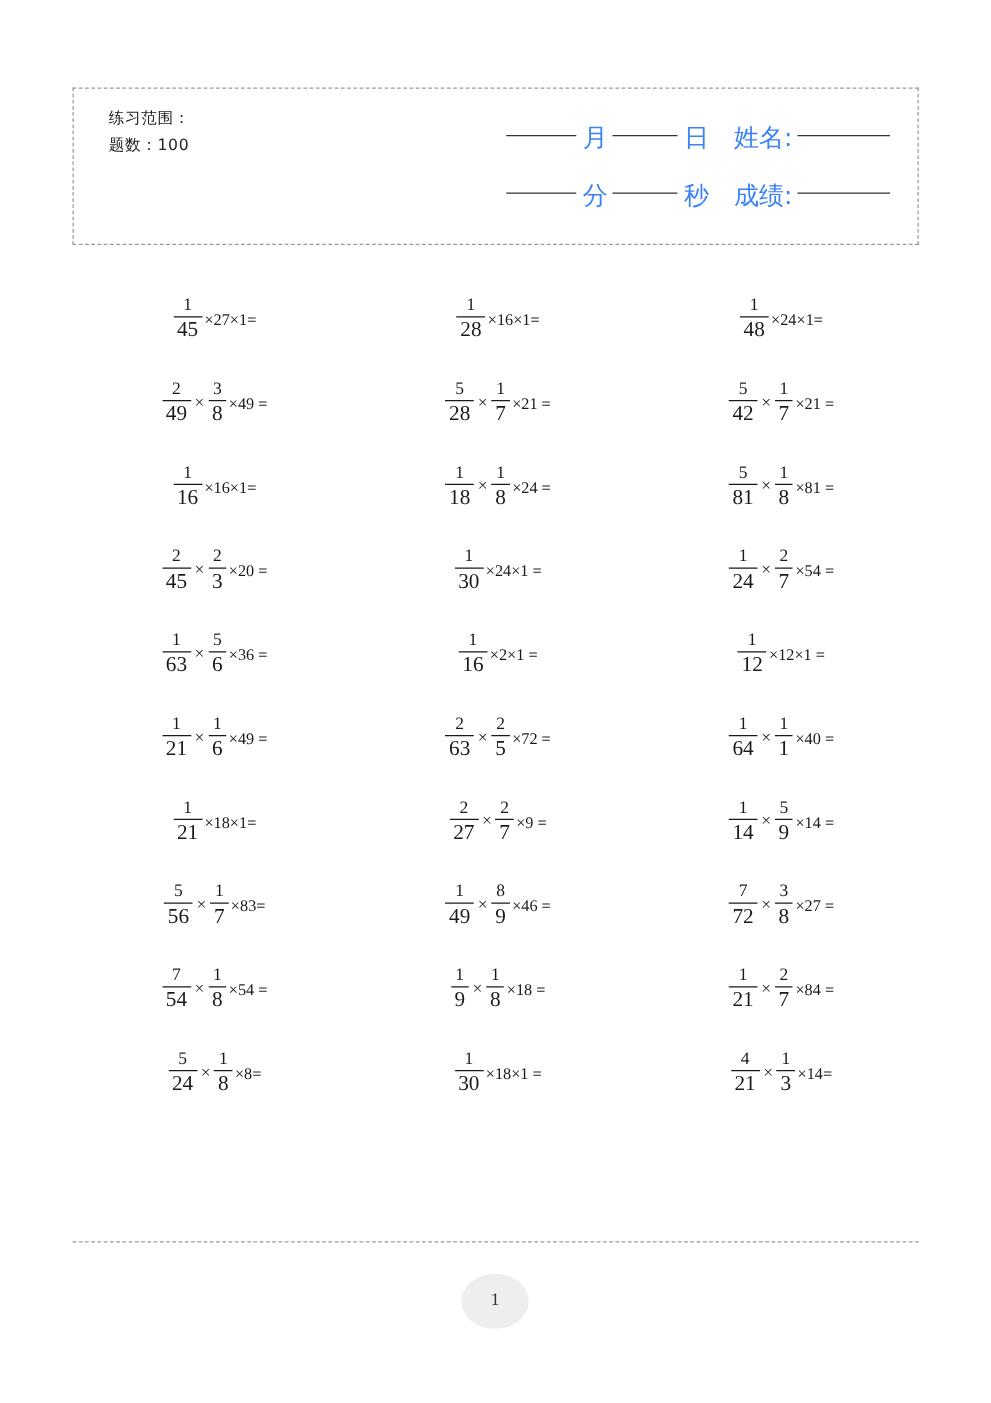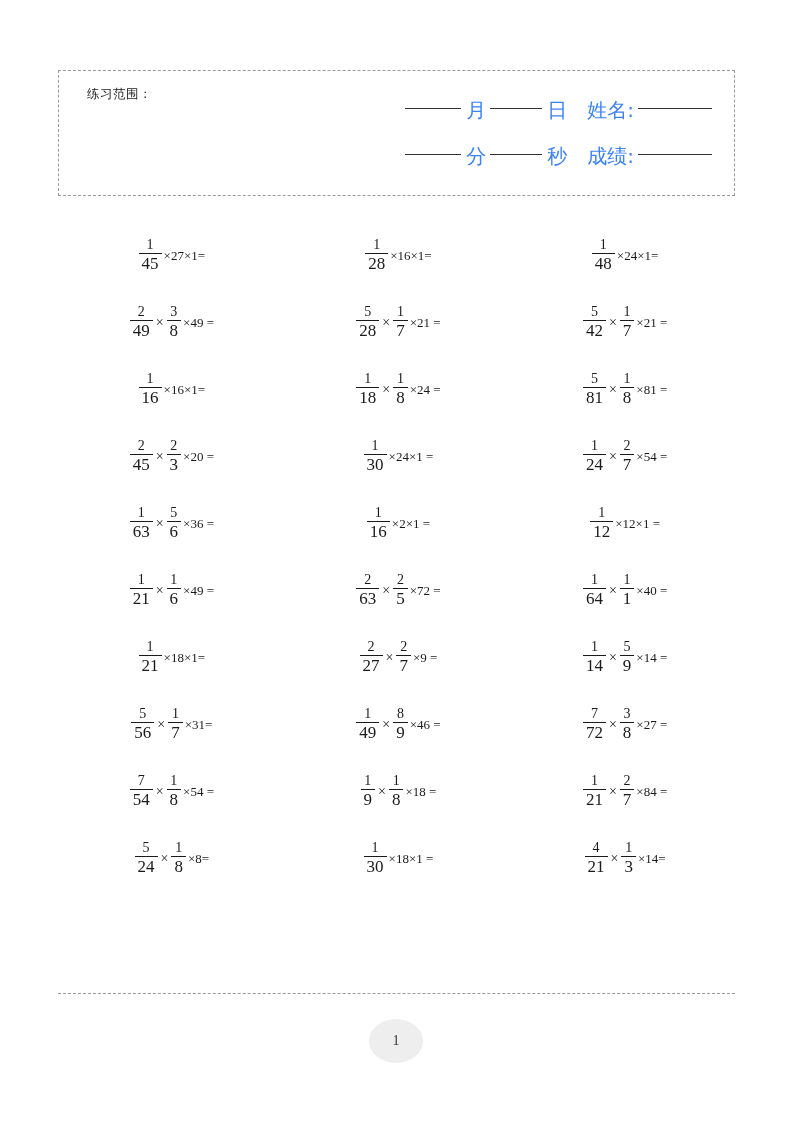--- a/index.html
+++ b/index.html
@@ -155,20 +155,21 @@
 </style>
 </head>
 <body>
 
 <div class="page">
 
   <div class="header-box">
 
     <div class="header-left">
       <div>练习范围：</div>
+      <div>题数：100</div>
     </div>
 
     <div class="header-right">
       <div class="hr-line">
         <span class="rule w-med"></span><span class="lbl">月</span><span class="rule w-short"></span><span class="lbl">日</span><span class="lbl lbl-gap">姓名:</span><span class="rule w-long"></span>
       </div>
       <div class="hr-line">
         <span class="rule w-med"></span><span class="lbl">分</span><span class="rule w-short"></span><span class="lbl">秒</span><span class="lbl lbl-gap">成绩:</span><span class="rule w-long"></span>
       </div>
     </div>
@@ -449,21 +450,21 @@
           <span class="expr">
             <span class="frac">
               <span class="num">5</span>
               <span class="den">56</span>
             </span>
             <span class="op">×</span>
             <span class="frac">
               <span class="num">1</span>
               <span class="den">7</span>
             </span>
-            <span class="tail">×31=</span>
+            <span class="tail">×83=</span>
           </span>
         </div>
         <div class="cell">
           <span class="expr">
             <span class="frac">
               <span class="num">1</span>
               <span class="den">49</span>
             </span>
             <span class="op">×</span>
             <span class="frac">

